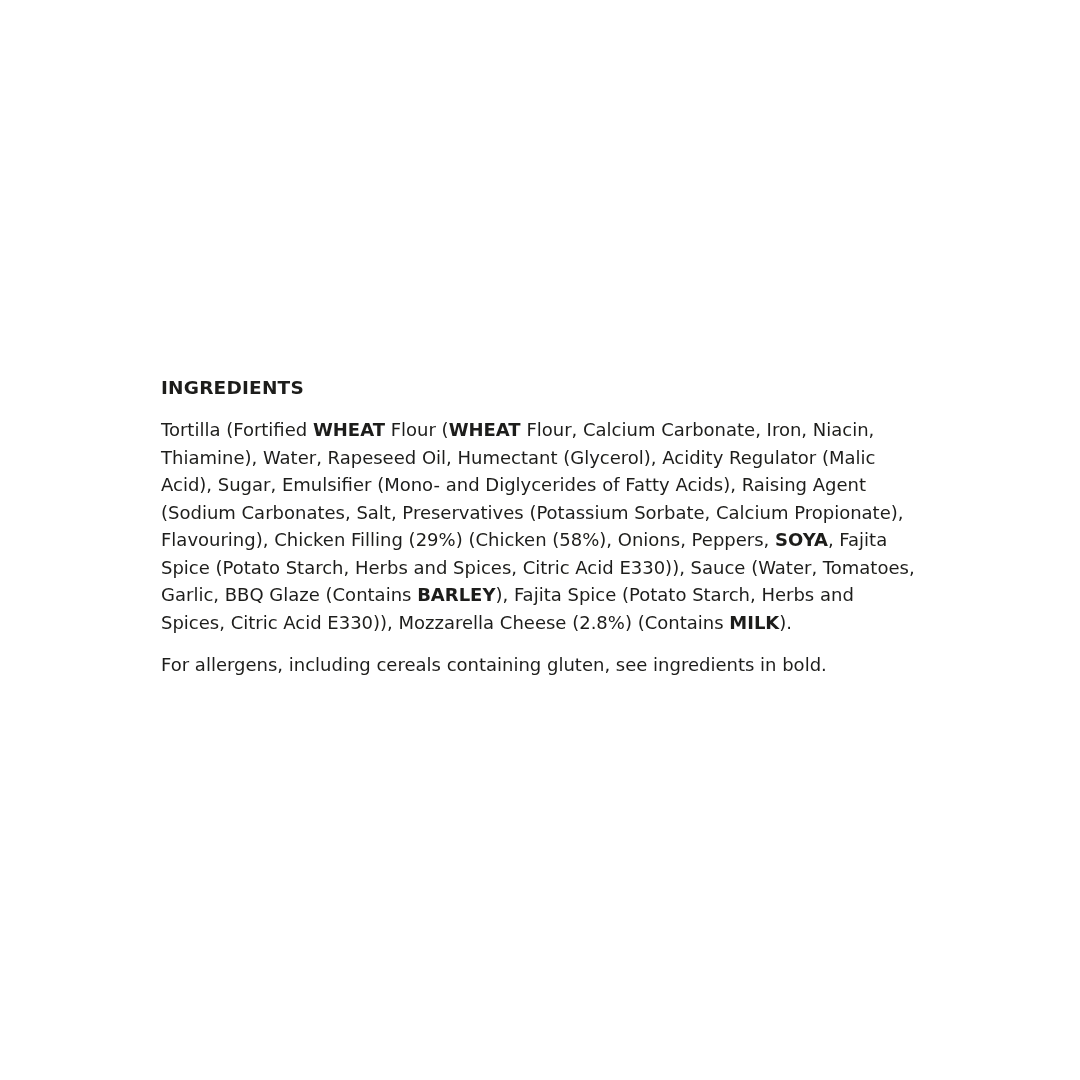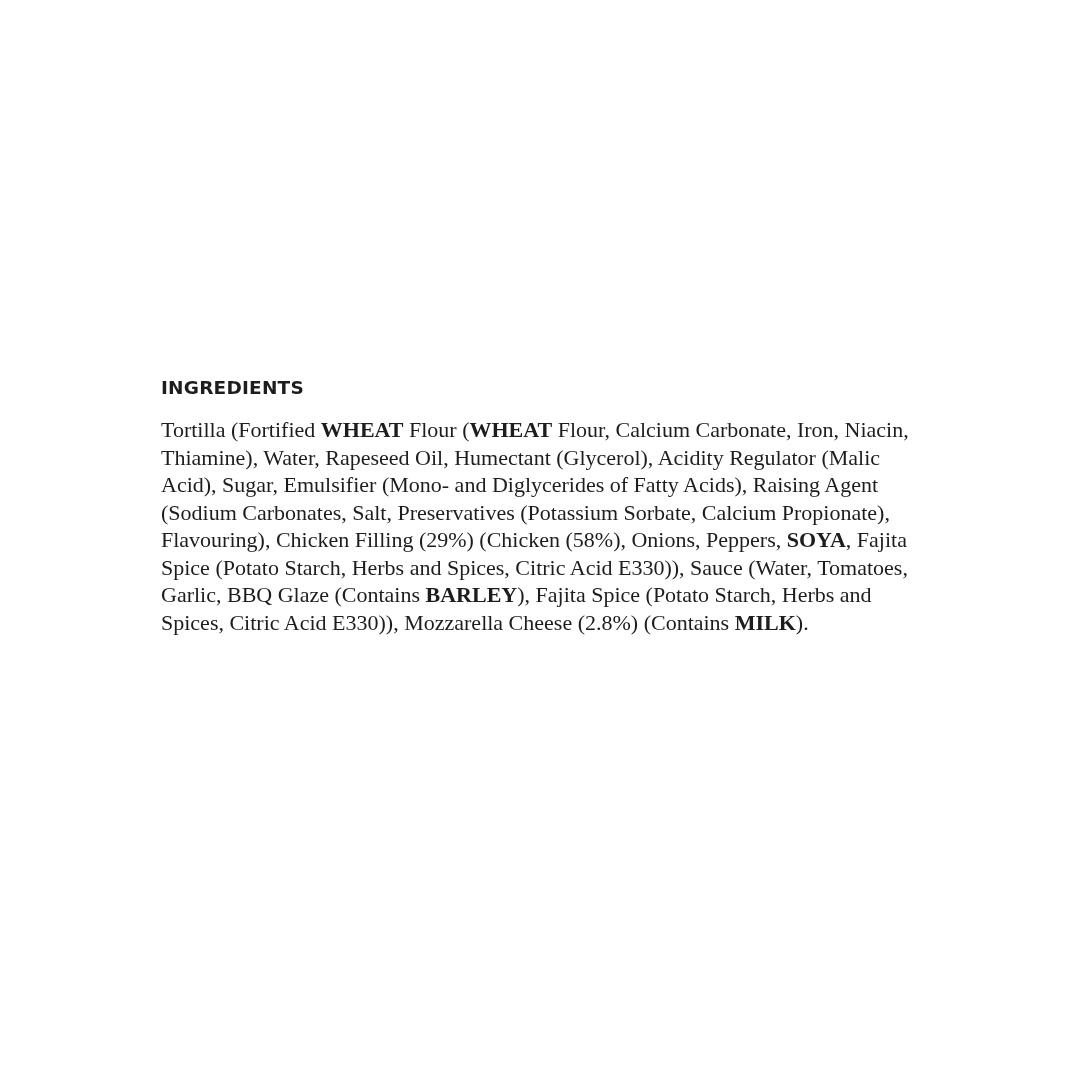--- a/index.html
+++ b/index.html
@@ -28,31 +28,31 @@
     width: 757px;
   }
   .section-heading {
     font-size: 18.5px;
     font-weight: 700;
     letter-spacing: 0.2px;
     line-height: 27px;
     margin-bottom: 15px;
   }
   .body-para {
-    font-size: 22px;
+    font-size: 18px;
     font-weight: 400;
     line-height: 27.5px;
     margin-bottom: 15px;
-    font-family: Liberation Serif, serif;
   }
   .body-para b {
     font-weight: 700;
   }
 </style>
 </head>
 <body>
 
 <div class="page">
   <section class="text-block">
     <h2 class="section-heading">INGREDIENTS</h2>
     <p class="body-para"><span>Tortilla (Fortified </span><b>WHEAT</b><span> Flour (</span><b>WHEAT</b><span> Flour, Calcium Carbonate, Iron, Niacin, Thiamine), Water, Rapeseed Oil, Humectant (Glycerol), Acidity Regulator (Malic Acid), Sugar, Emulsifier (Mono- and Diglycerides of Fatty Acids), Raising Agent (Sodium Carbonates, Salt, Preservatives (Potassium Sorbate, Calcium Propionate), Flavouring), Chicken Filling (29%) (Chicken (58%), Onions, Peppers, </span><b>SOYA</b><span>, Fajita Spice (Potato Starch, Herbs and Spices, Citric Acid E330)), Sauce (Water, Tomatoes, Garlic, BBQ Glaze (Contains </span><b>BARLEY</b><span>), Fajita Spice (Potato Starch, Herbs and Spices, Citric Acid E330)), Mozzarella Cheese (2.8%) (Contains </span><b>MILK</b><span>).</span></p>
+    <p class="body-para">For allergens, including cereals containing gluten, see ingredients in bold.</p>
   </section>
 </div>
 
 </body></html>

